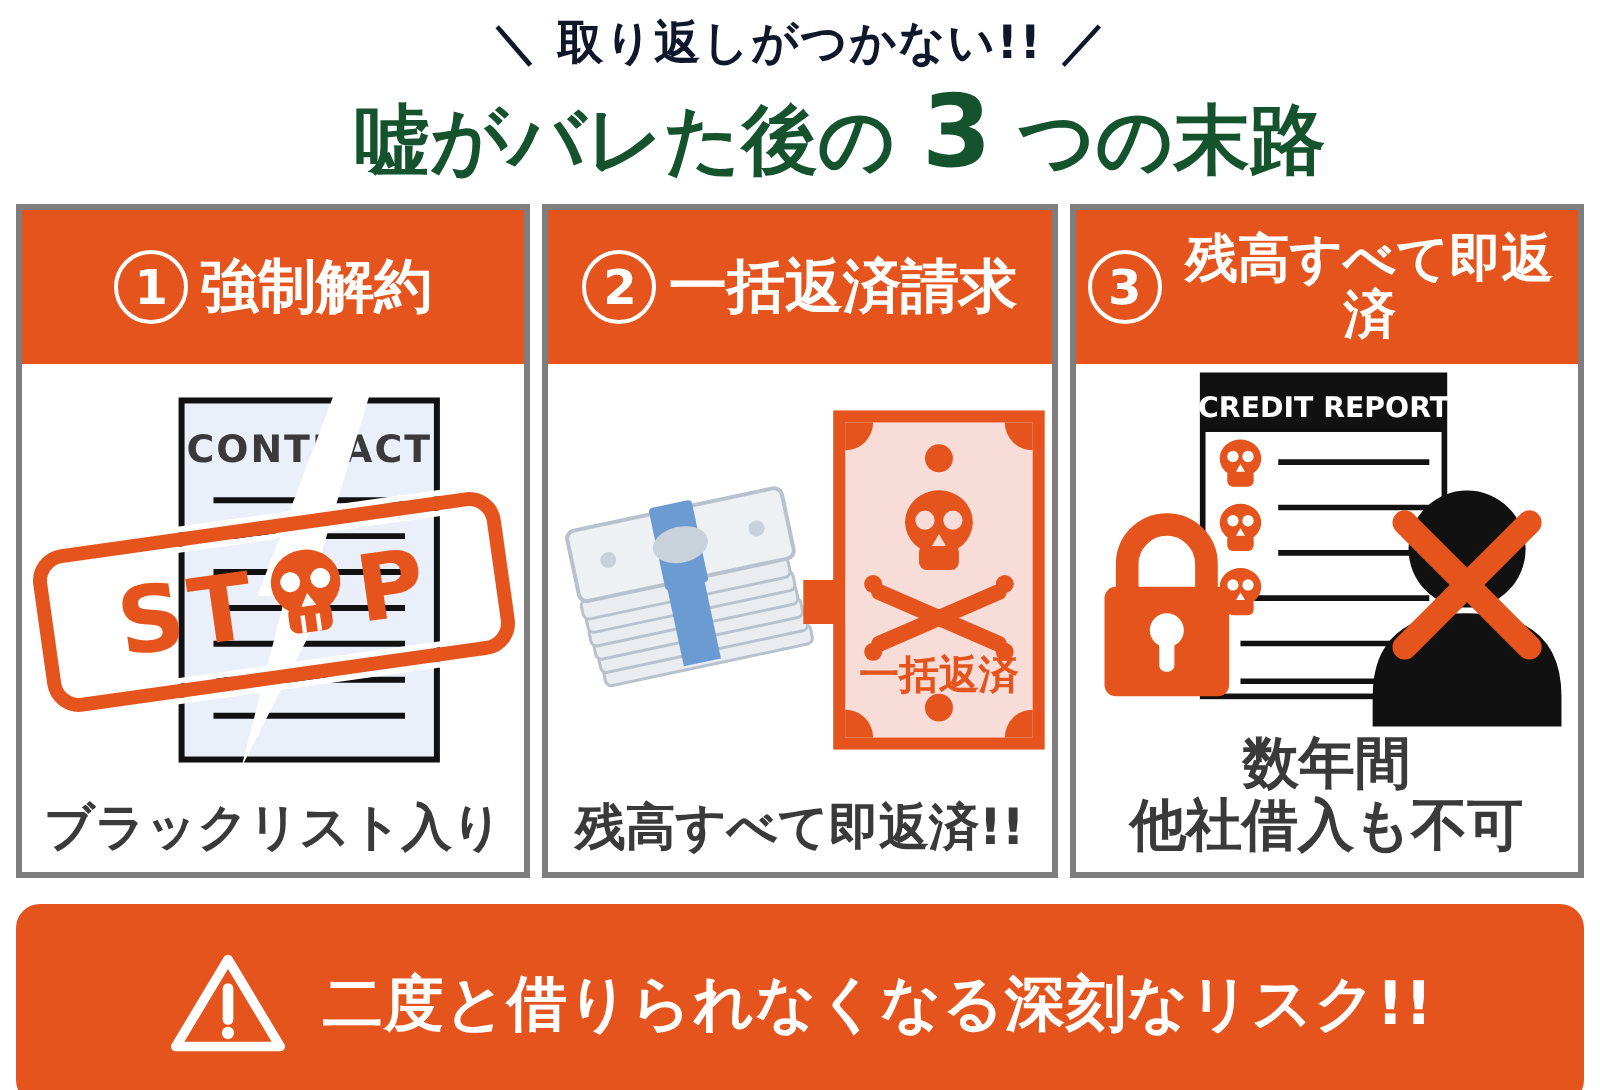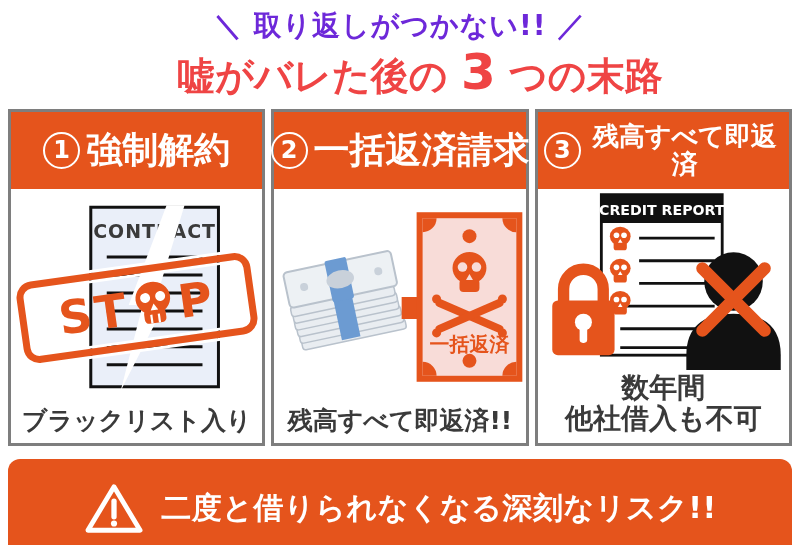--- a/index.html
+++ b/index.html
@@ -8,26 +8,26 @@
     width: 800px; height: 545px;
     font-family: "DejaVu Sans", "Liberation Sans", sans-serif;
     color: #3a3a3a;
     overflow: hidden;
   }
   .page { width: 800px; height: 545px; padding-top: 8px; }
 
   
   .title-line1 {
     text-align: center;
-    font-size: 28px; font-weight: 800; letter-spacing: 1px;
-    color: #6d28d9; line-height: 1.25;
+    font-size: 23px; font-weight: 800; letter-spacing: 1px;
+    color: #0f172a; line-height: 1.25;
   }
   .title-line2 {
     text-align: center;
-    font-size: 38px; font-weight: 800; color: #ef4444;
+    font-size: 38px; font-weight: 800; color: #14532d;
     line-height: 1.15; margin-top: 1px; margin-left: 40px;
   }
   .title-line2 .big-num { font-size: 50px; font-weight: 800; }
 
   
   .panels {
     display: flex; gap: 6px;
     padding: 0 8px; margin-top: 7px;
     height: 337px;
   }
@@ -45,21 +45,21 @@
     color: #ffffff; font-weight: 800;
     gap: 6px; padding: 0 4px;
   }
   .num-circle {
     flex: 0 0 auto;
     width: 37px; height: 37px;
     border: 2.5px solid #ffffff; border-radius: 50%;
     display: inline-flex; align-items: center; justify-content: center;
     font-size: 24px; font-weight: 800; color: #ffffff;
   }
-  .panel-title { font-size: 36px; white-space: nowrap; text-align: center; }
+  .panel-title { font-size: 29px; white-space: nowrap; text-align: center; }
   .panel-title.wrap { font-size: 26px; white-space: normal; width: 196px; text-align: center; line-height: 1.08; }
 
   .panel-body { flex: 1 1 auto; position: relative; overflow: hidden; }
   .panel-body svg.illus { position: absolute; inset: 0; width: 100%; height: 100%; }
 
   .panel-caption {
     flex: 0 0 auto;
     text-align: center; font-weight: 800; color: #3a3a3a;
     font-size: 25px; line-height: 1.12;
     padding: 2px 2px 8px;

